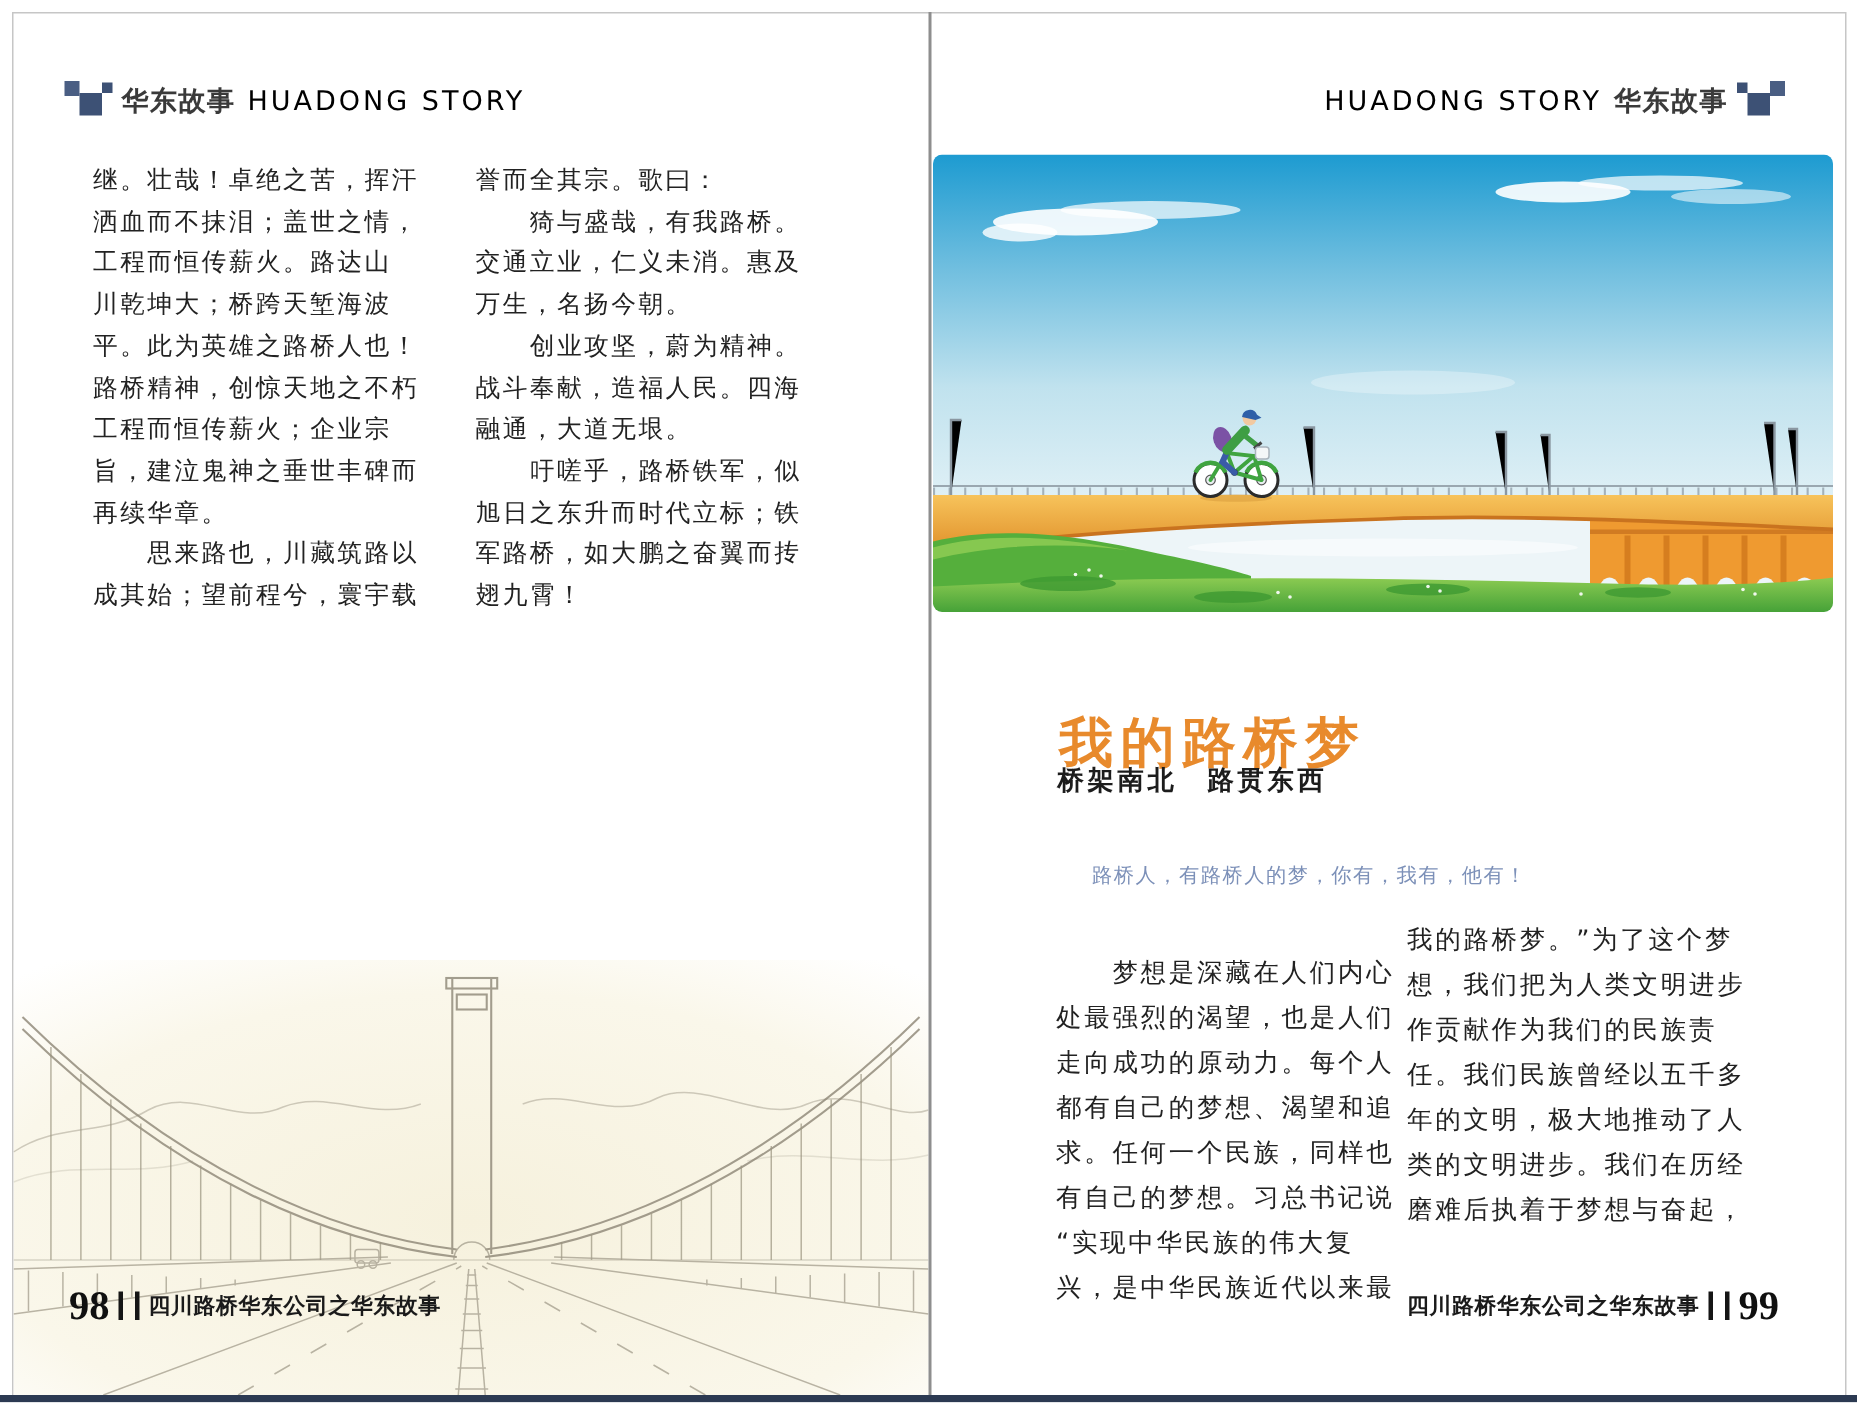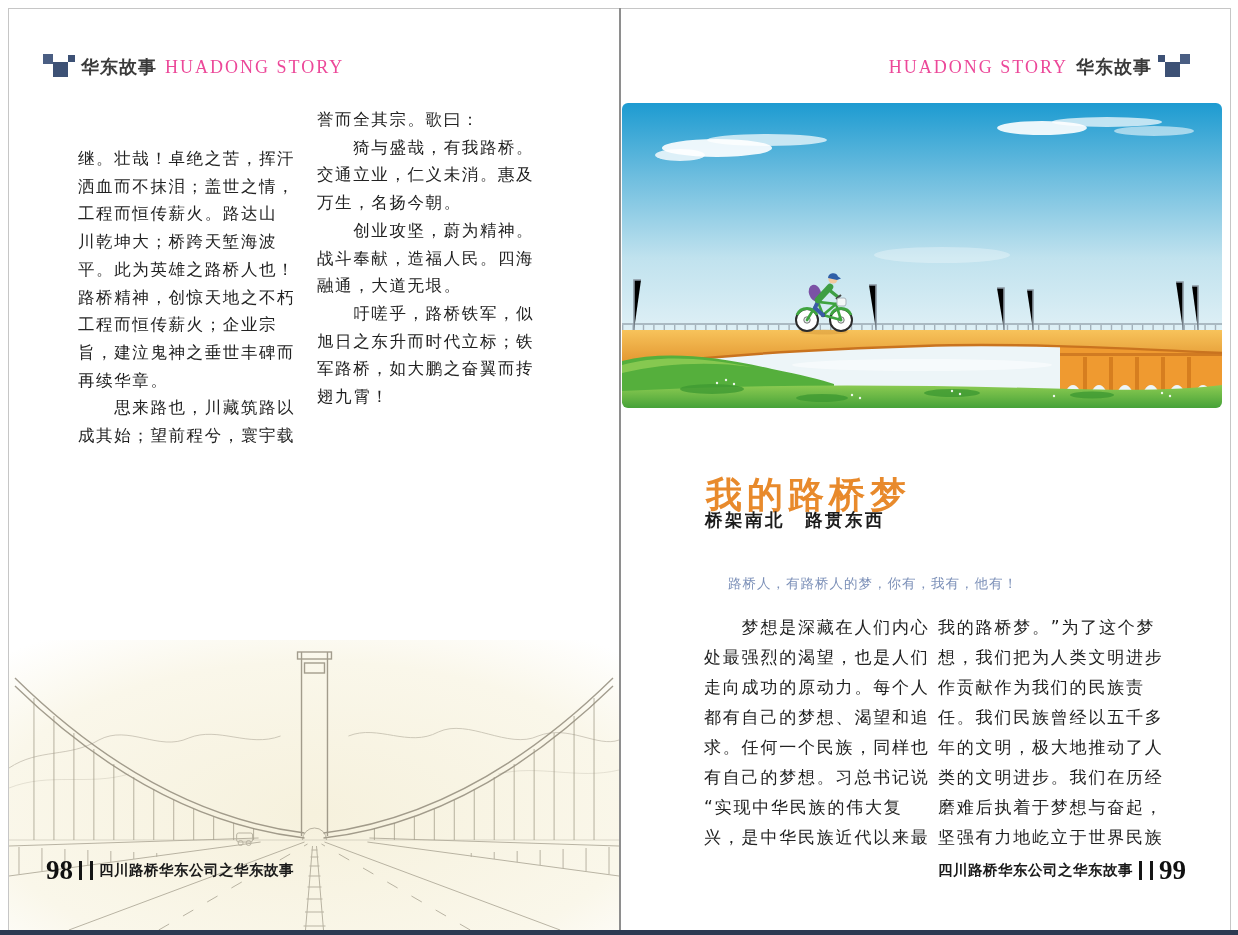--- a/index.html
+++ b/index.html
@@ -18,32 +18,32 @@
   .hdr{position:absolute;top:52px;display:flex;align-items:center;height:30px;}
   .hdr-left{left:43px;}
   .hdr-right{right:48px;}
   .logo{position:relative;width:32px;height:26px;flex:0 0 auto;}
   .logo i{position:absolute;display:block;}
   .logo .s1{left:0;top:0;width:10px;height:10px;background:#4a5e83;}
   .logo .s2{left:10px;top:8px;width:15px;height:15px;background:#3d5175;}
   .logo .s3{left:25px;top:1px;width:7px;height:7px;background:#3d5175;}
   .logo.mirror{transform:scaleX(-1);}
   .hdr-cn{font-size:18px;font-weight:700;color:#3a3a3a;letter-spacing:1px;margin:0 8px 0 6px;}
-  .hdr-en{font-size:18px;color:#ec4899;letter-spacing:2px;font-weight:400;font-family:Liberation Serif, serif;}
+  .hdr-en{font-size:18px;color:#000000;letter-spacing:2px;font-weight:400;}
   .hdr-right .hdr-en{margin-right:8px;}
   .hdr-right .hdr-cn{margin:0 6px 0 0;}
 
   
   .col{position:absolute;color:#222;}
   .bodyline{white-space:pre;}
   .col-left{font-size:16.5px;letter-spacing:1.6px;line-height:27.7px;}
   .col-right{font-size:17px;letter-spacing:1.8px;line-height:30px;}
-  .col-l1{left:78px;top:106px;margin-top:39px;}
+  .col-l1{left:62px;top:106px;}
   .col-l2{left:317px;top:106px;}
-  .col-r1{left:704px;top:612px;}
+  .col-r1{left:704px;top:634px;}
   .col-r2{left:938px;top:612px;}
 
   
   .illus{position:absolute;left:622px;top:103px;width:600px;height:305px;border-radius:6px;overflow:hidden;}
   .story-title{position:absolute;left:706px;top:447px;font-size:36px;font-weight:700;color:#e88a2c;letter-spacing:5px;white-space:pre;}
   .story-subtitle{position:absolute;left:705px;top:493px;font-size:17.5px;font-weight:600;color:#1c1c1c;letter-spacing:2.5px;white-space:pre;}
   .story-quote{position:absolute;left:728px;top:575px;font-size:13.5px;color:#7c90b8;letter-spacing:1px;white-space:pre;}
 
   
   .sketch{position:absolute;left:9px;top:640px;width:610px;height:290px;}
@@ -341,21 +341,20 @@
         <div class="bodyline">兴，是中华民族近代以来最</div>
       </div>
     <div class="col col-right col-r2">
         <div class="bodyline">我的路桥梦。”为了这个梦</div>
         <div class="bodyline">想，我们把为人类文明进步</div>
         <div class="bodyline">作贡献作为我们的民族责</div>
         <div class="bodyline">任。我们民族曾经以五千多</div>
         <div class="bodyline">年的文明，极大地推动了人</div>
         <div class="bodyline">类的文明进步。我们在历经</div>
         <div class="bodyline">磨难后执着于梦想与奋起，</div>
-        <div class="bodyline">坚强有力地屹立于世界民族</div>
       </div>
 
     <div class="footer footer-right">
       <span class="booktitle">四川路桥华东公司之华东故事</span>
       <span class="bars"></span>
       <span class="pageno">99</span>
     </div>
   </section>
 
   <div class="bottombar"></div>

